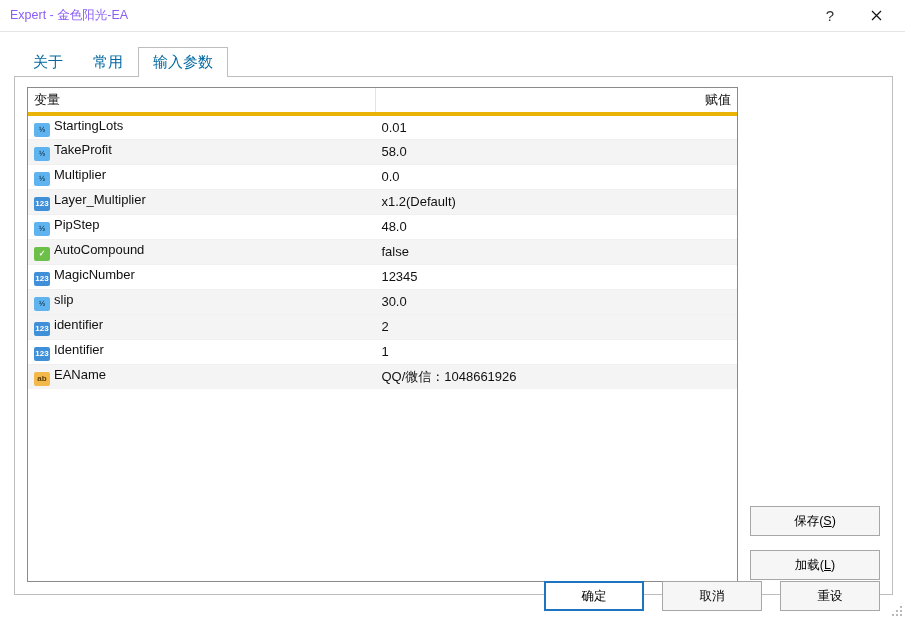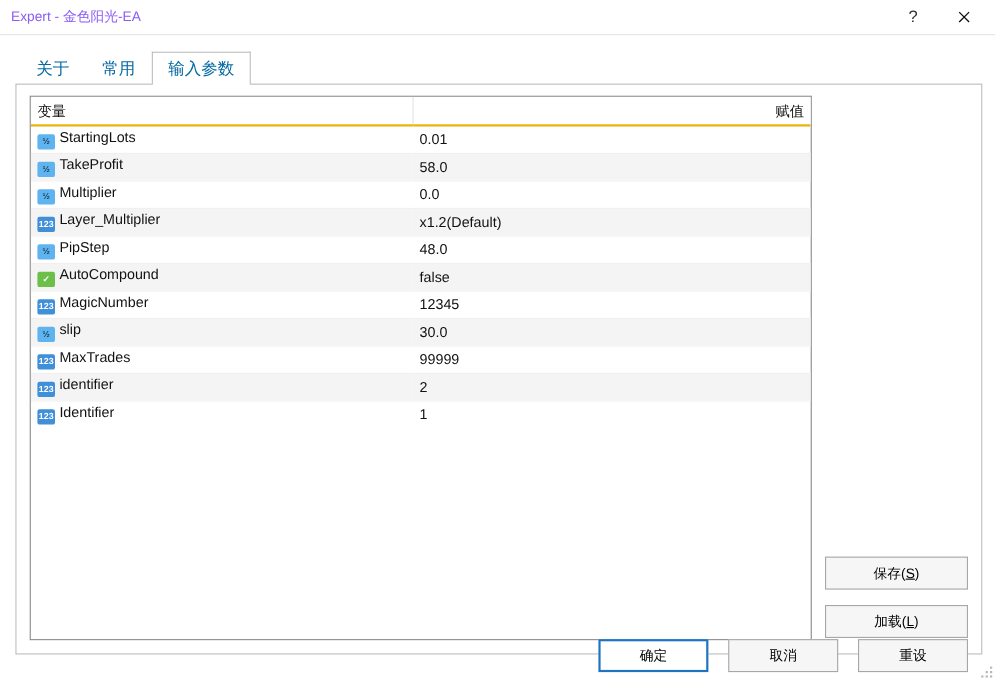--- a/index.html
+++ b/index.html
@@ -36,21 +36,21 @@
     border: 1px solid #bdbdbd; padding: 10px 12px 12px 12px; height: 519px;
     display: flex; gap: 12px; position: relative;
   }
 
   .grid-wrap {
     border: 1px solid #8a8a8a; flex: 1; overflow: hidden; background: #fff;
   }
   table { width: 100%; border-collapse: collapse; font-size: 13px; color: #111; }
   th {
     text-align: left; font-weight: 400; background: #fff; height: 26px;
-    padding: 0 6px; border-bottom: 2px solid #eab308; border-right: 1px solid #e3e3e3;
+    padding: 0 6px; border-bottom: 4px solid #eab308; border-right: 1px solid #e3e3e3;
   }
   th:last-child { border-right: none; text-align: right; }
   td {
     height: 25px; padding: 0 6px; border-top: 1px solid #f0f0f0;
     white-space: nowrap;
   }
   tr.striped td { background: #f4f4f4; }
   .col-var { width: 49%; }
   .ico {
     display: inline-block; width: 16px; height: 14px; vertical-align: -2px;
@@ -138,31 +138,31 @@
               <td>false</td>
             </tr>
             <tr>
               <td><span class="ico ico-int">123</span><span>MagicNumber</span></td>
               <td>12345</td>
             </tr>
             <tr class="striped">
               <td><span class="ico ico-float">½</span><span>slip</span></td>
               <td>30.0</td>
             </tr>
-            <tr>
-              <td><span class="ico ico-int">123</span><span>MaxTrades</span></td>
-              <td>99999</td>
-            </tr>
             <tr class="striped">
               <td><span class="ico ico-int">123</span><span>identifier</span></td>
               <td>2</td>
             </tr>
             <tr>
               <td><span class="ico ico-int">123</span><span>Identifier</span></td>
               <td>1</td>
+            </tr>
+            <tr class="striped">
+              <td><span class="ico ico-str">ab</span><span>EAName</span></td>
+              <td>QQ/微信：1048661926</td>
             </tr>
           </tbody>
       </table>
     </div>
 
     <div class="right-btns">
       <div class="btn">
         <span>保存(<u>S</u>)</span>
       </div>
       <div class="btn">

